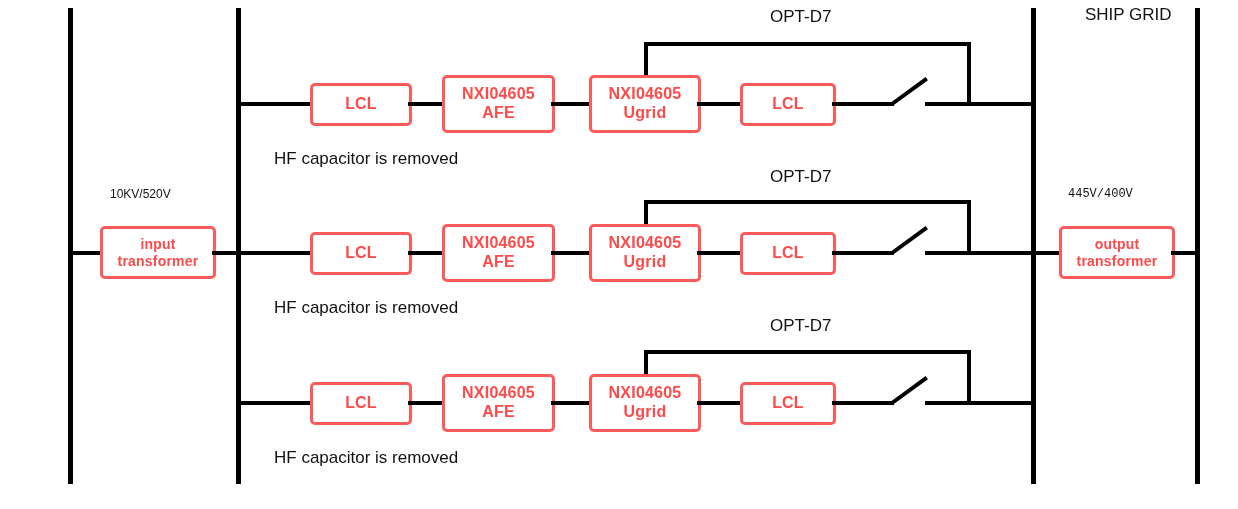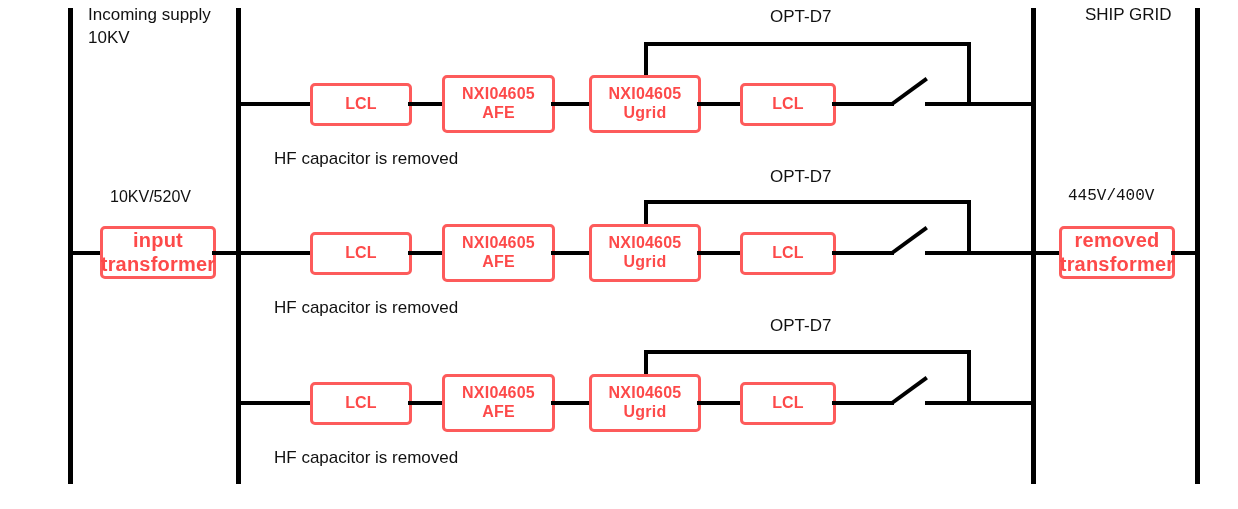--- a/index.html
+++ b/index.html
@@ -53,44 +53,42 @@
     display: flex;
     flex-direction: column;
     align-items: center;
     justify-content: center;
     line-height: 1.18;
     text-align: center;
     font-size: 16px;
     letter-spacing: 0.2px;
   }
   .box span { display: block; }
-  .box.transformer { font-size: 20px; }
+  .box.transformer { font-size: 14px; }
   
   .label {
     position: absolute;
     color: #111111;
     font-size: 17px;
     white-space: pre;
     line-height: 1.35;
   }
   .label.note { font-size: 17px; }
-  .label.small { font-size: 16px; }
+  .label.small { font-size: 12px; }
 </style>
 </head>
 <body>
 
 <div id="diagram">
 
   <div class="busbar" style="left:68px; top:8px; height:476px;"></div>
   <div class="busbar" style="left:236px; top:8px; height:476px;"></div>
   <div class="busbar" style="left:1031px; top:8px; height:476px;"></div>
   <div class="busbar" style="left:1195px; top:8px; height:476px;"></div>
 
-  <div class="label" style="left:88px; top:4px;">Incoming supply
-10KV</div>
   <div class="label" style="left:1085px; top:4px;">SHIP GRID</div>
 
   <div class="label small" style="left:110px; top:186px;">10KV/520V</div>
   <div class="wire-h" style="left:68px; top:251px; width:36px;"></div>
   <div class="box transformer" style="left:100px; top:226px; width:116px; height:53px;">
     <span>input</span>
     <span>transformer</span>
   </div>
   <div class="wire-h" style="left:212px; top:251px; width:28px;"></div>
 
@@ -180,18 +178,18 @@
   </div>
   <div class="wire-h" style="left:832px; top:401px; width:62px;"></div>
   <div class="switch-blade" style="left:892px; top:401px; width:43px; transform:rotate(-36deg);"></div>
   <div class="wire-h" style="left:925px; top:401px; width:108px;"></div>
 
   <div class="label note" style="left:274px; top:447px;">HF capacitor is removed</div>
 
   <div class="label small" style="left:1068px; top:186px;font-family:Liberation Mono, monospace;">445V/400V</div>
   <div class="wire-h" style="left:1031px; top:251px; width:32px;"></div>
   <div class="box transformer" style="left:1059px; top:226px; width:116px; height:53px;">
-    <span>removed</span>
+    <span>output</span>
     <span>transformer</span>
   </div>
   <div class="wire-h" style="left:1171px; top:251px; width:28px;"></div>
 
 </div>
 
 </body></html>

